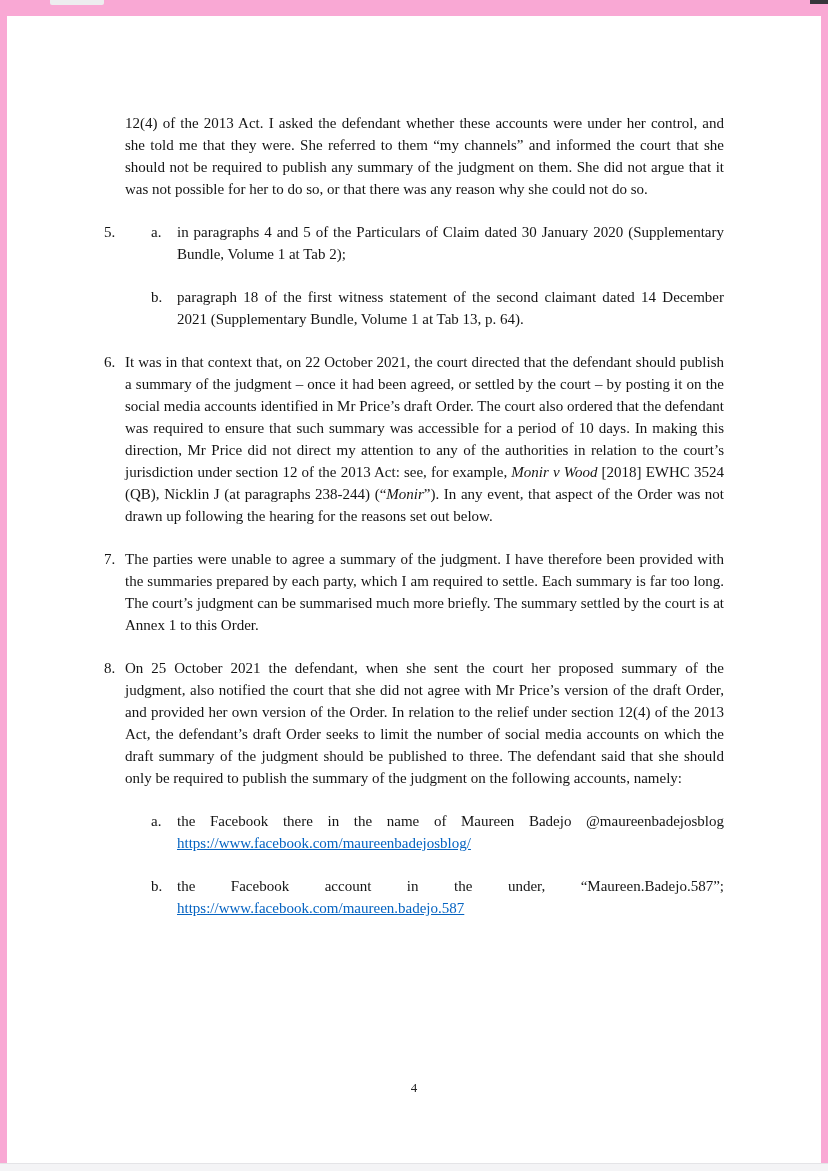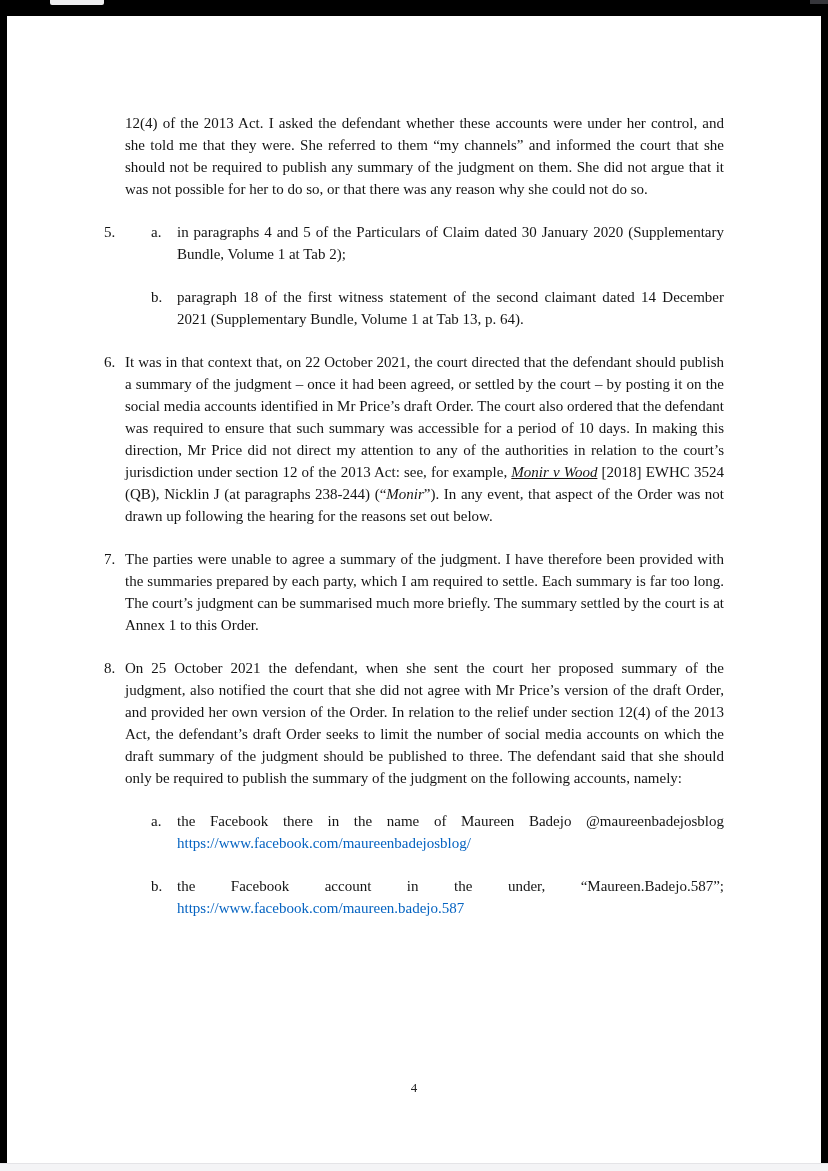--- a/index.html
+++ b/index.html
@@ -5,21 +5,21 @@
   html, body { margin: 0; padding: 0; }
   body {
     width: 828px; height: 1171px;
     background: #1b1b1f;
     font-family: "Liberation Serif", serif;
     overflow: hidden;
   }
   .viewer {
     position: relative;
     width: 828px; height: 1171px;
-    background: #000000;
+    background: #f9a8d4;
   }
   .chrome-frag-left {
     position: absolute; left: 50px; top: 0;
     width: 54px; height: 5px;
     background: #ededef;
     border-radius: 0 0 2px 2px;
   }
   .chrome-frag-right {
     position: absolute; left: 810px; top: 0;
     width: 18px; height: 4px;
@@ -52,23 +52,24 @@
     position: relative;
     margin-left: 52px;
     margin-top: 21px;
   }
   .subitem > .letter {
     position: absolute;
     left: -26px; top: 0;
   }
   .doclink {
     color: #0563c1;
+    text-decoration: underline;
     cursor: pointer;
   }
-  .case-italic { font-style: italic; text-decoration: underline; }
+  .case-italic { font-style: italic; }
   .case-bold-italic { font-style: italic; font-weight: normal; }
   .pageno {
     position: absolute;
     left: 0; right: 0;
     top: 1064px;
     text-align: center;
     font-size: 13px;
     color: #222222;
   }
   .bottom-strip {

